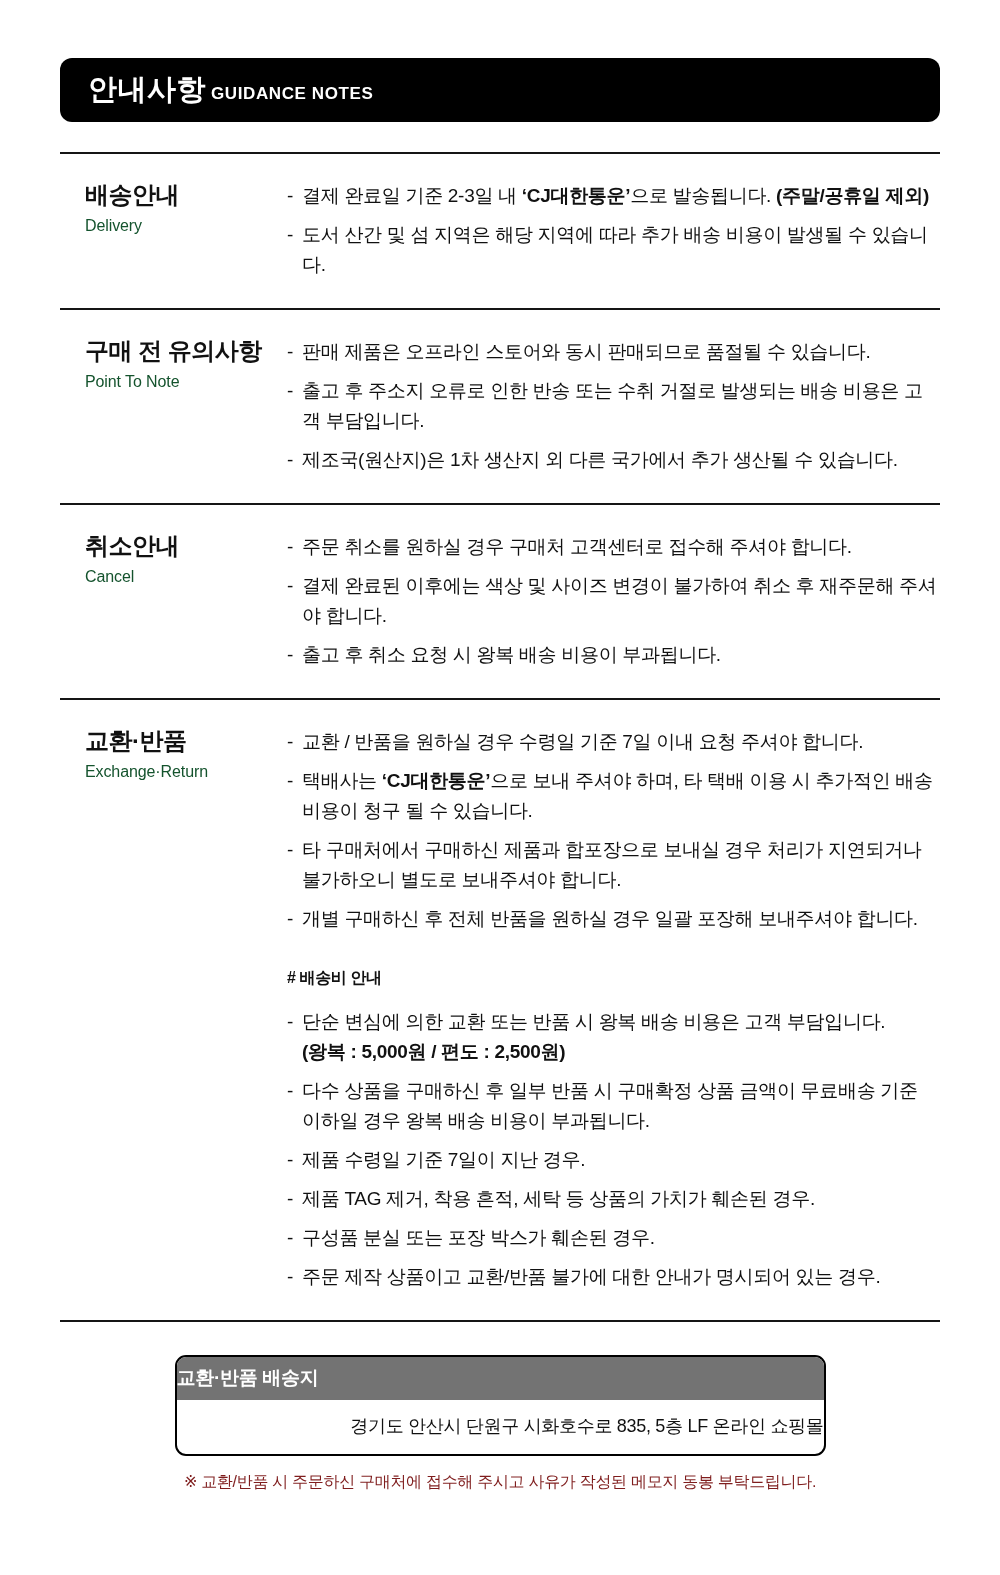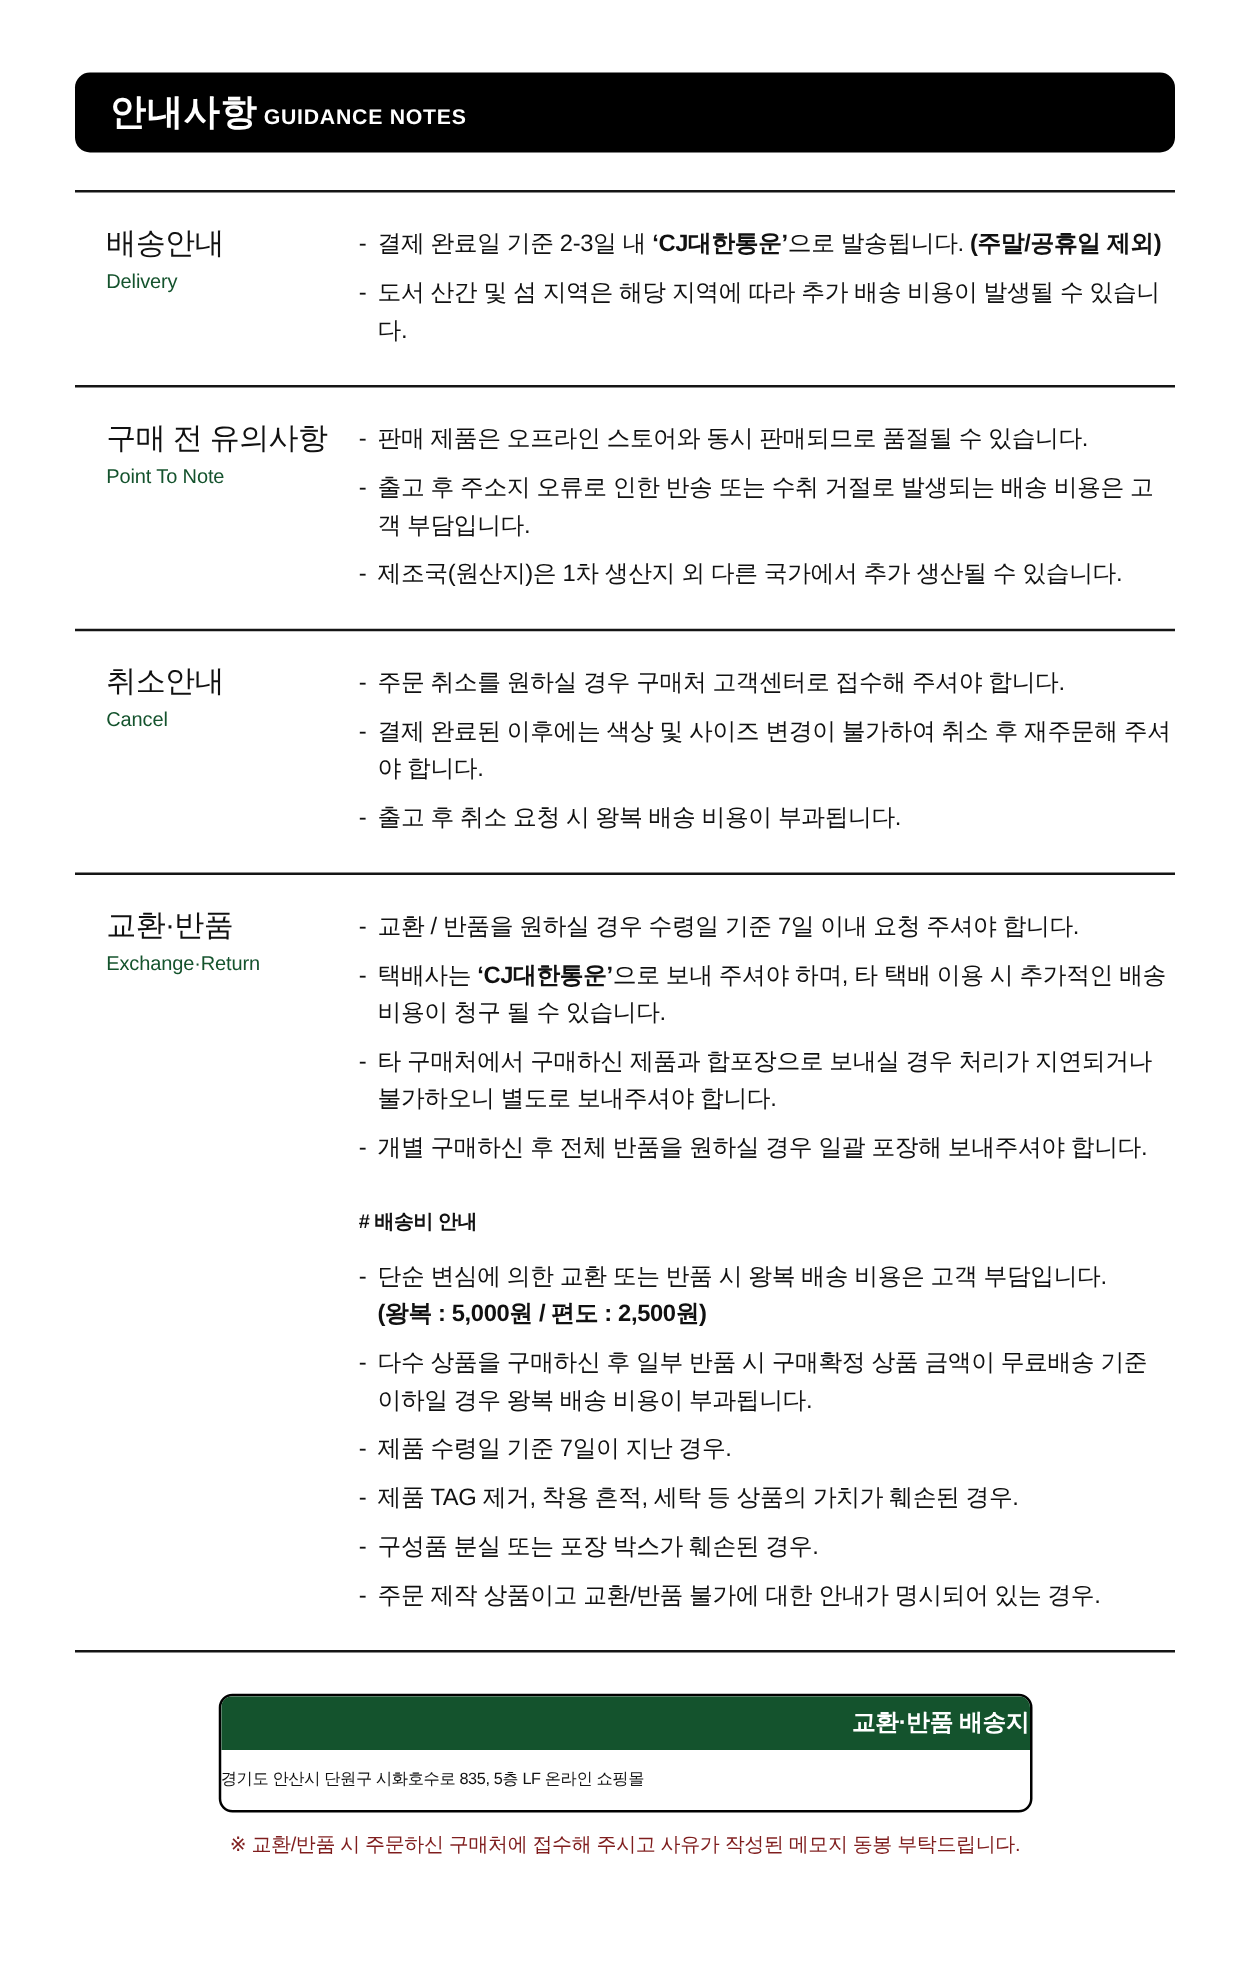--- a/index.html
+++ b/index.html
@@ -14,40 +14,40 @@
   .app-header{
     background:#000;border-radius:12px;height:64px;
     display:flex;align-items:center;gap:5px;padding:0 28px;
   }
   .app-header .ko{color:#fff;font-size:29px;font-weight:700;letter-spacing:0.5px;}
   .app-header .en{color:#fff;font-size:17px;font-weight:700;letter-spacing:0.6px;margin-top:8px;}
   
   .sections{margin-top:30px;}
   .section{display:flex;border-top:2px solid #151515;padding:27px 0 28px;}
   .sec-title{width:227px;flex-shrink:0;box-sizing:border-box;padding-left:25px;}
-  .sec-title .ko{font-size:24px;font-weight:400;letter-spacing:-0.5px;line-height:1.2;}
+  .sec-title .ko{font-size:24px;font-weight:700;letter-spacing:-0.5px;line-height:1.2;}
   .sec-title .en{font-size:16px;font-weight:400;color:#14532d;margin-top:7px;letter-spacing:-0.1px;}
   .sec-body{flex:1;font-size:19px;line-height:30px;letter-spacing:-0.3px;}
   .bullet{display:flex;margin-bottom:9px;}
   .bullet:last-child{margin-bottom:0;}
   .bullet .dash{width:15px;flex-shrink:0;}
   .bullet .txt{flex:1;white-space:pre-line;}
   .sub-heading{font-size:16px;font-weight:700;margin:29px 0 14px;letter-spacing:-0.4px;}
   .divider{border-top:2px solid #151515;height:0;}
   
   .footer{margin-top:33px;}
   .address-box{
     width:647px;margin:0 auto;background:#fff;
     border:2px solid #000;border-radius:11px;overflow:hidden;
   }
   .box-head{
-    background:#14532d;color:#fff;text-align:right;
+    background:#737373;color:#fff;text-align:left;
     font-size:19px;font-weight:700;padding:8px 0 9px;letter-spacing:-0.3px;
   }
-  .box-body{text-align:left;font-size:13px;padding:14px 0 16px;letter-spacing:-0.3px;}
+  .box-body{text-align:right;font-size:18px;padding:14px 0 16px;letter-spacing:-0.3px;}
   .foot-note{text-align:center;font-size:16px;margin-top:16px;letter-spacing:-0.3px;color:#7f1d1d;}
 </style>
 </head>
 <body>
 
 <div class="page">
 
   <div class="app-header">
     <span class="ko">안내사항</span>
     <span class="en">GUIDANCE NOTES</span>

